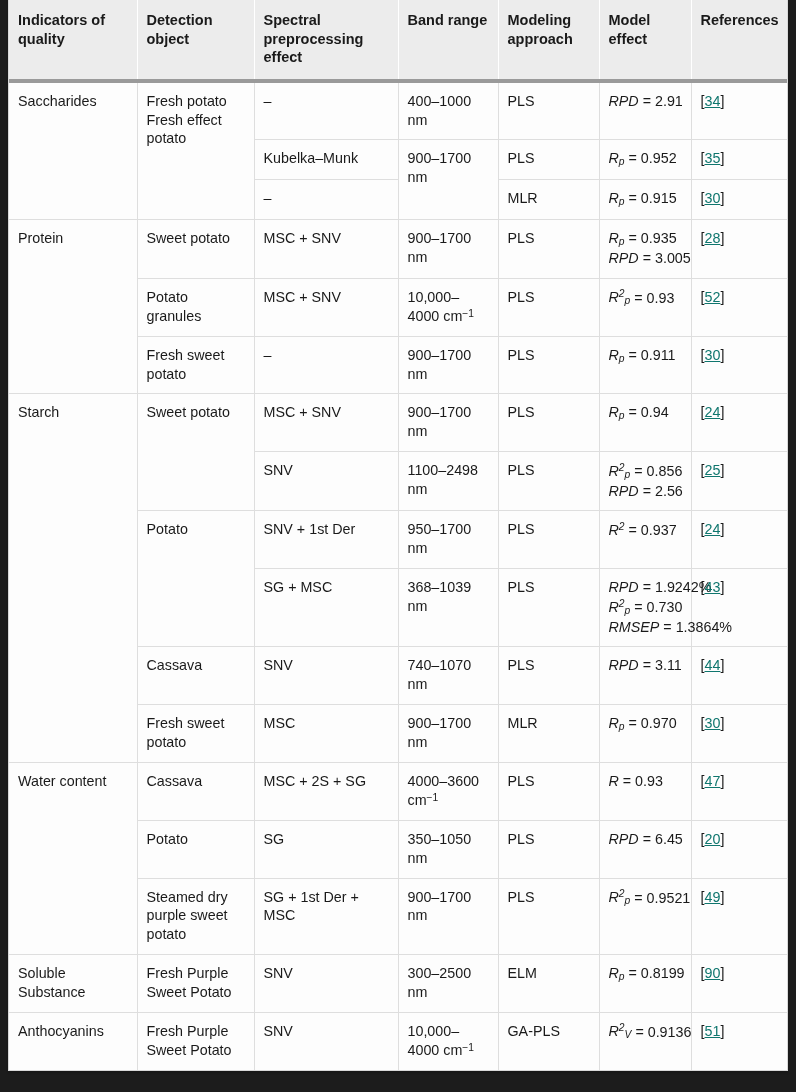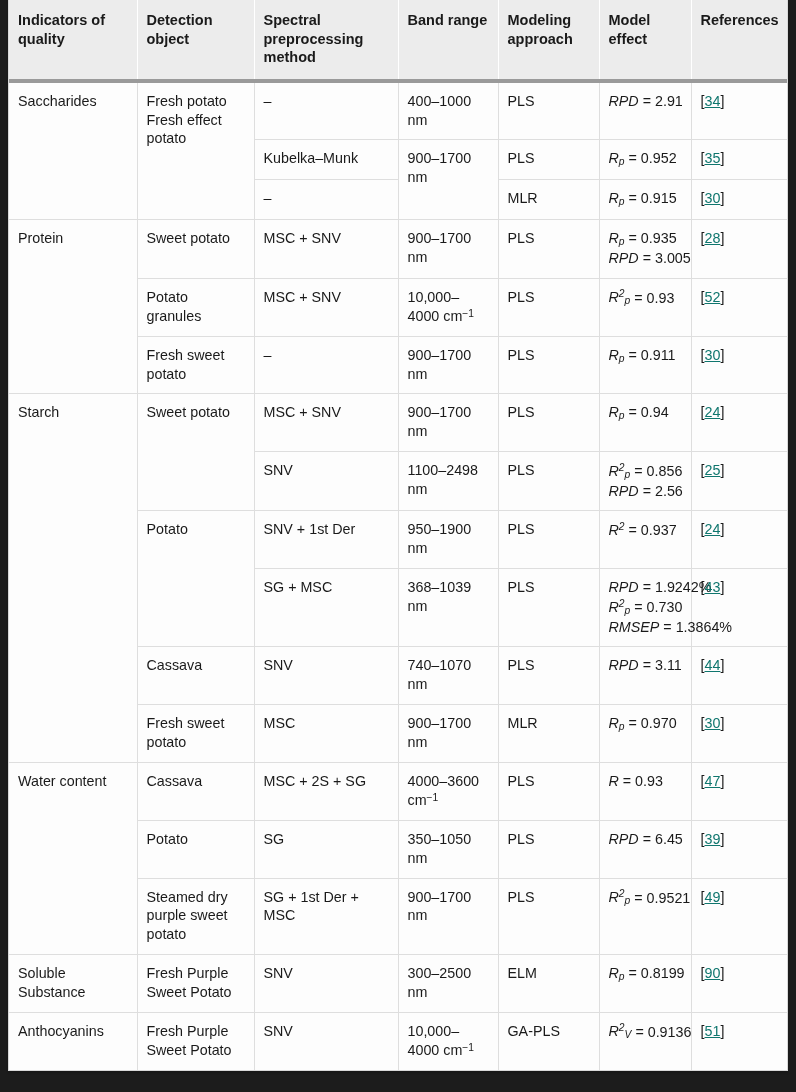--- a/index.html
+++ b/index.html
@@ -125,21 +125,21 @@
           <col class="c3">
           <col class="c4">
           <col class="c5">
           <col class="c6">
           <col class="c7">
       </colgroup>
       <thead>
         <tr>
           <th>Indicators of quality</th>
           <th>Detection object</th>
-          <th>Spectral preprocessing method</th>
+          <th>Spectral preprocessing effect</th>
           <th>Band range</th>
           <th>Modeling approach</th>
           <th>Model effect</th>
           <th>References</th>
         </tr>
       </thead>
       <tbody id="table-body">
           <tr>
             <td rowspan="3">Saccharides</td>
             <td rowspan="3">Fresh potato Fresh effect potato</td>
@@ -217,21 +217,21 @@
             <td>PLS</td>
             <td>
               <span class="eff-line"><span class="math">R<sup>2</sup><sub>p</sub></span> = 0.856</span>
               <span class="eff-line"><span class="math">RPD</span> = 2.56</span>
             </td>
             <td><span class="ref-bracket">[</span><a class="ref-link">25</a><span class="ref-bracket">]</span></td>
           </tr>
           <tr>
             <td rowspan="2">Potato</td>
             <td>SNV + 1st Der</td>
-            <td class="unit">950–1900 nm</td>
+            <td class="unit">950–1700 nm</td>
             <td>PLS</td>
             <td>
               <span class="eff-line"><span class="math">R<sup>2</sup></span> = 0.937</span>
             </td>
             <td><span class="ref-bracket">[</span><a class="ref-link">24</a><span class="ref-bracket">]</span></td>
           </tr>
           <tr>
             <td>SG + MSC</td>
             <td class="unit">368–1039 nm</td>
             <td>PLS</td>
@@ -274,21 +274,21 @@
             <td><span class="ref-bracket">[</span><a class="ref-link">47</a><span class="ref-bracket">]</span></td>
           </tr>
           <tr>
             <td>Potato</td>
             <td>SG</td>
             <td class="unit">350–1050 nm</td>
             <td>PLS</td>
             <td>
               <span class="eff-line"><span class="math">RPD</span> = 6.45</span>
             </td>
-            <td><span class="ref-bracket">[</span><a class="ref-link">39</a><span class="ref-bracket">]</span></td>
+            <td><span class="ref-bracket">[</span><a class="ref-link">20</a><span class="ref-bracket">]</span></td>
           </tr>
           <tr>
             <td>Steamed dry purple sweet potato</td>
             <td>SG + 1st Der + MSC</td>
             <td class="unit">900–1700 nm</td>
             <td>PLS</td>
             <td>
               <span class="eff-line"><span class="math">R<sup>2</sup><sub>p</sub></span> = 0.9521</span>
             </td>
             <td><span class="ref-bracket">[</span><a class="ref-link">49</a><span class="ref-bracket">]</span></td>

